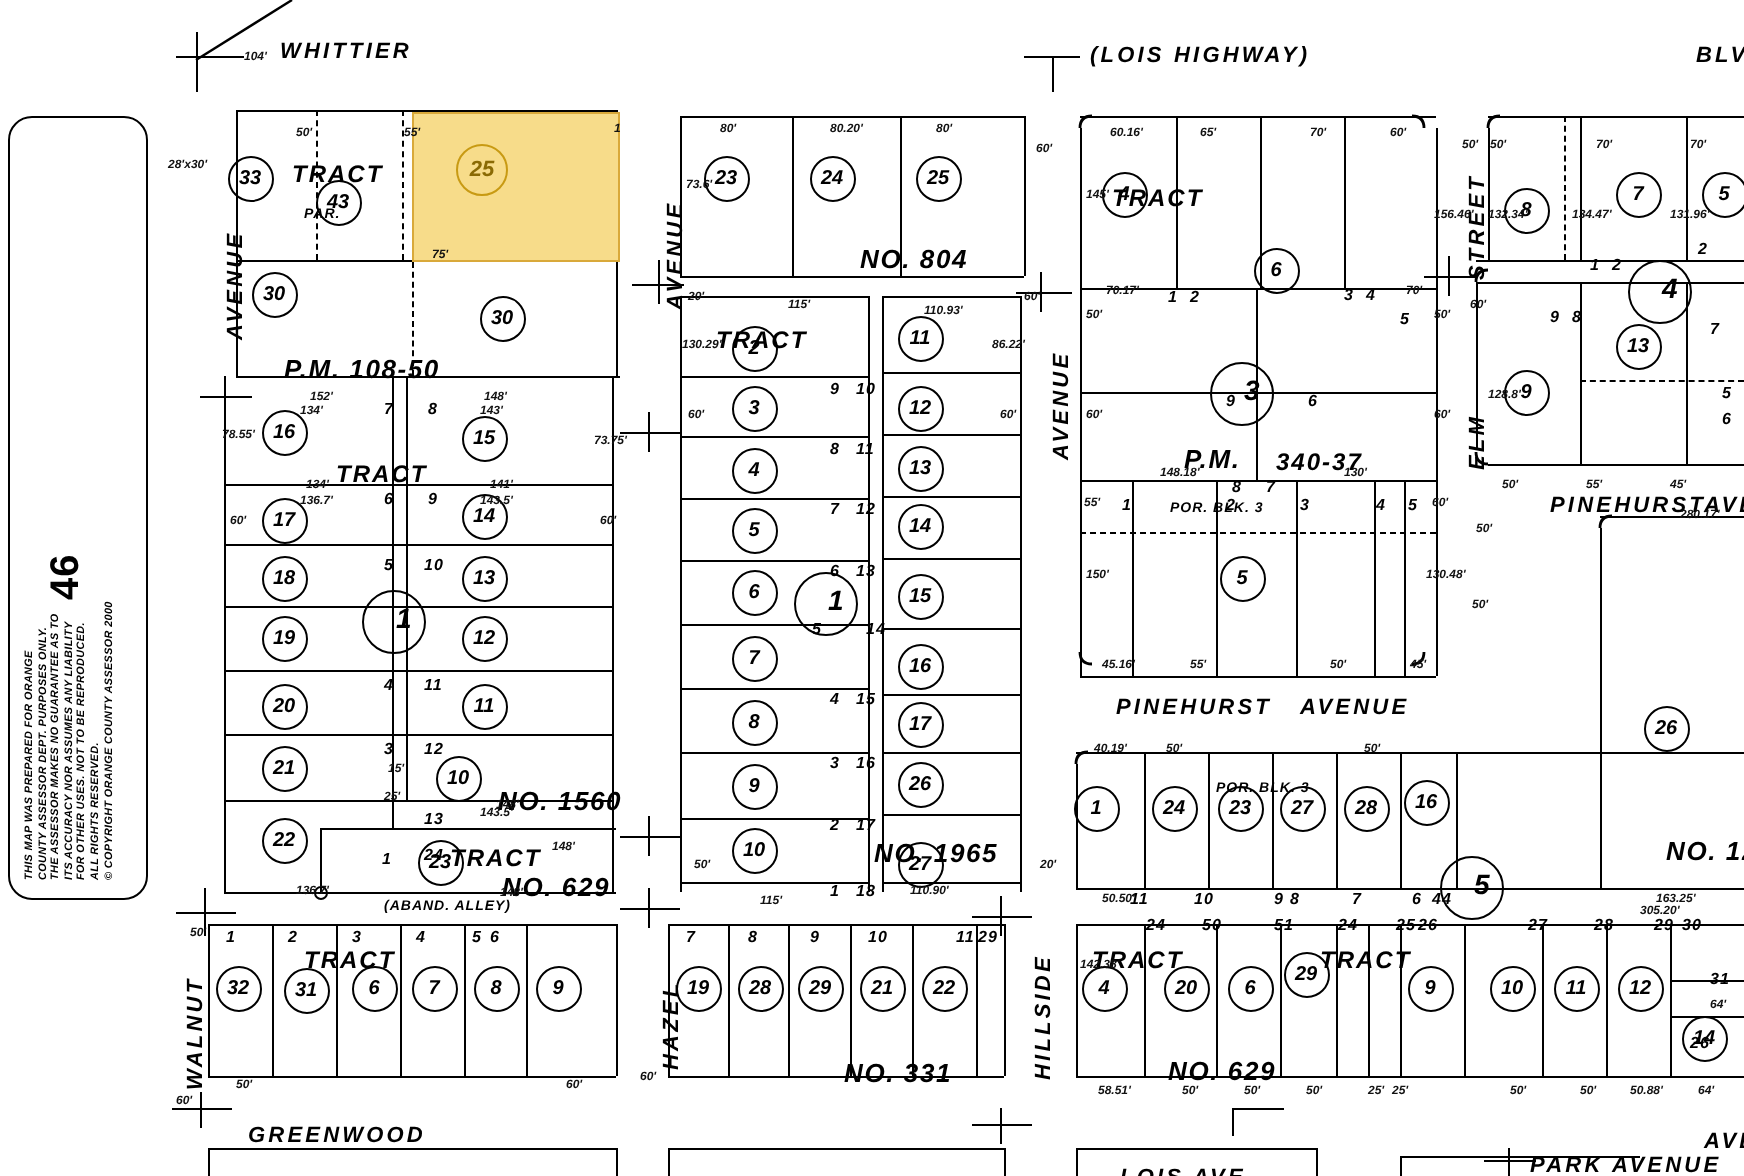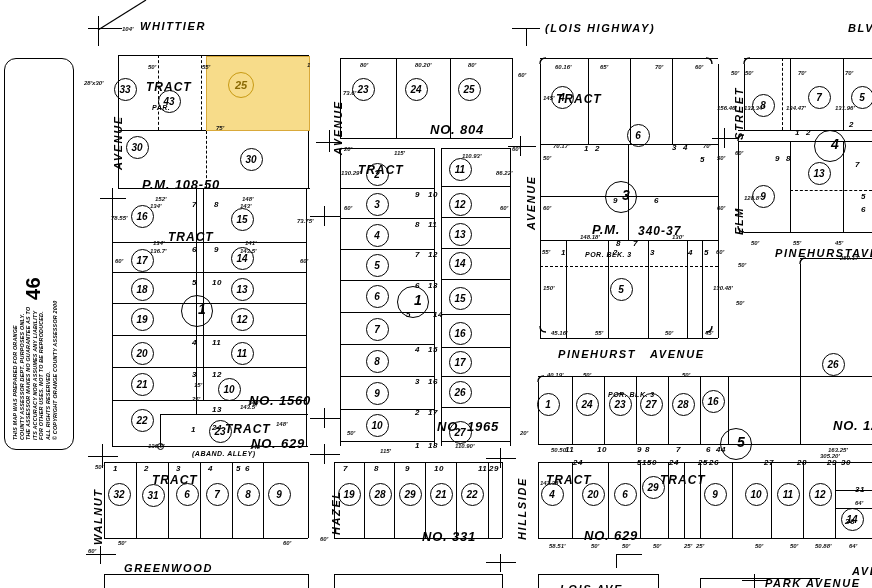--- a/index.html
+++ b/index.html
@@ -483,21 +483,21 @@
       <div class="tx lotn" style="left: 688px; top: 248px;">4</div>
       <div class="tx lotn" style="left: 704px; top: 248px;">5</div>
       <div class="tx lotn" style="left: 565px; top: 445px;">11</div>
       <div class="tx lotn" style="left: 597px; top: 445px;">10</div>
       <div class="tx lotn" style="left: 637px; top: 445px;">9</div>
       <div class="tx lotn" style="left: 645px; top: 445px;">8</div>
       <div class="tx lotn" style="left: 676px; top: 445px;">7</div>
       <div class="tx lotn" style="left: 706px; top: 445px;">6</div>
       <div class="tx lotn" style="left: 716px; top: 445px;">44</div>
       <div class="tx lotn" style="left: 573px; top: 458px;">24</div>
-      <div class="tx lotn" style="left: 601px; top: 458px; margin-left: 46px;">50</div>
+      <div class="tx lotn" style="left: 601px; top: 458px;">50</div>
       <div class="tx lotn" style="left: 637px; top: 458px;">51</div>
       <div class="tx lotn" style="left: 669px; top: 458px;">24</div>
       <div class="tx lotn" style="left: 698px; top: 458px;">25</div>
       <div class="tx lotn" style="left: 709px; top: 458px;">26</div>
       <div class="tx lotn" style="left: 764px; top: 458px;">27</div>
       <div class="tx lotn" style="left: 797px; top: 458px;">28</div>
       <div class="tx lotn" style="left: 827px; top: 458px;">29</div>
       <div class="tx lotn" style="left: 841px; top: 458px;">30</div>
       <div class="tx lotn" style="left: 855px; top: 485px;">31</div>
       <div class="tx lotn" style="left: 845px; top: 517px;">26</div>

